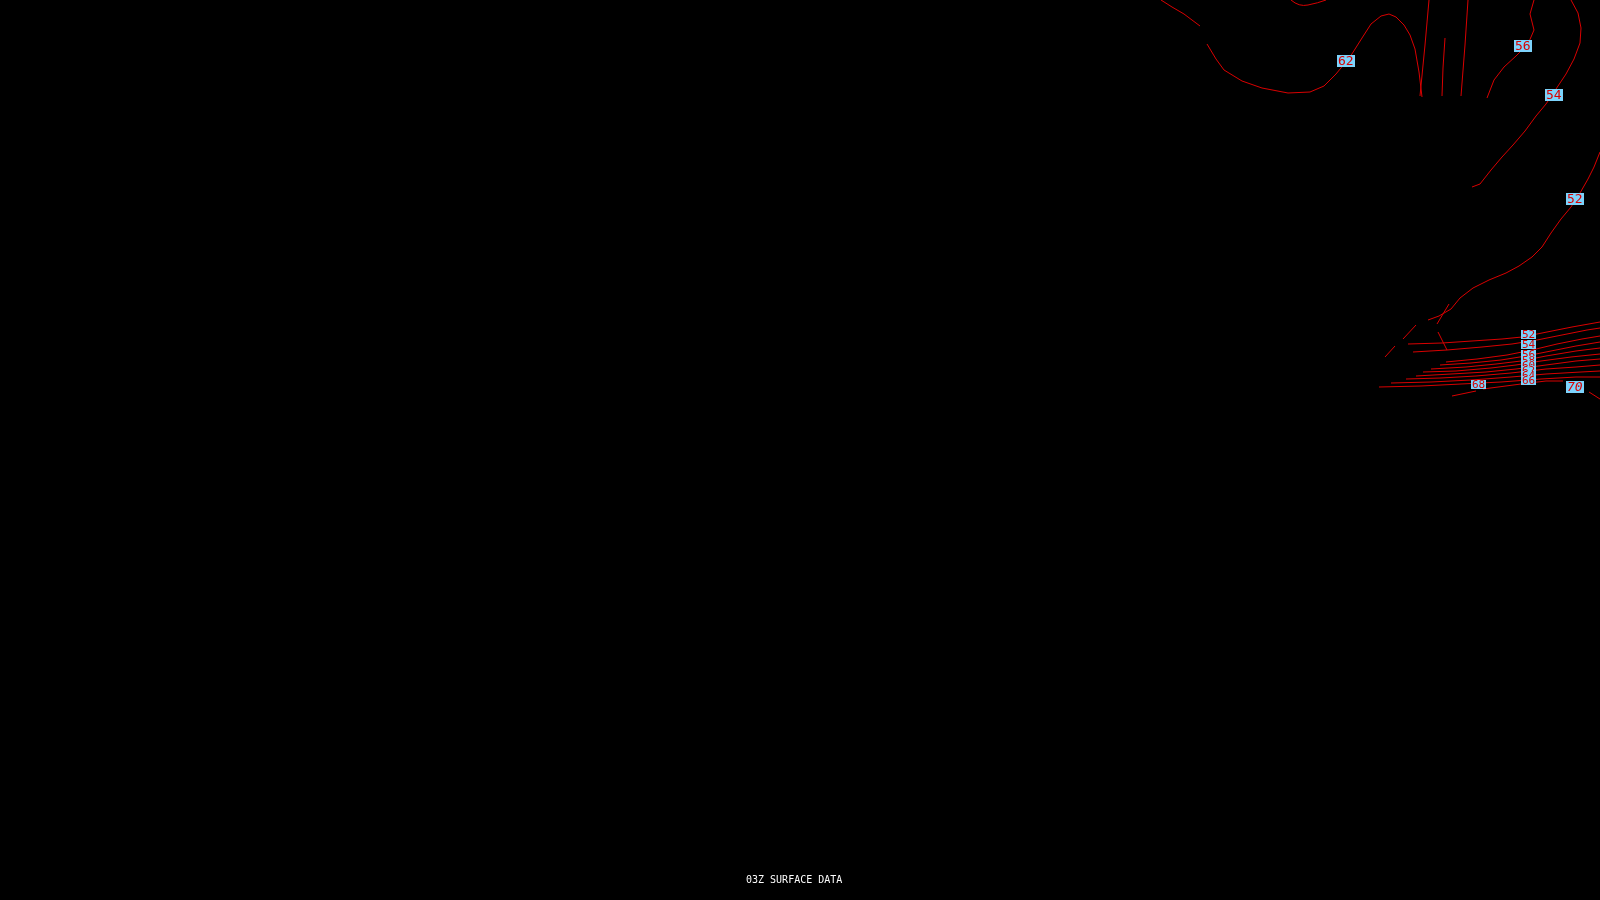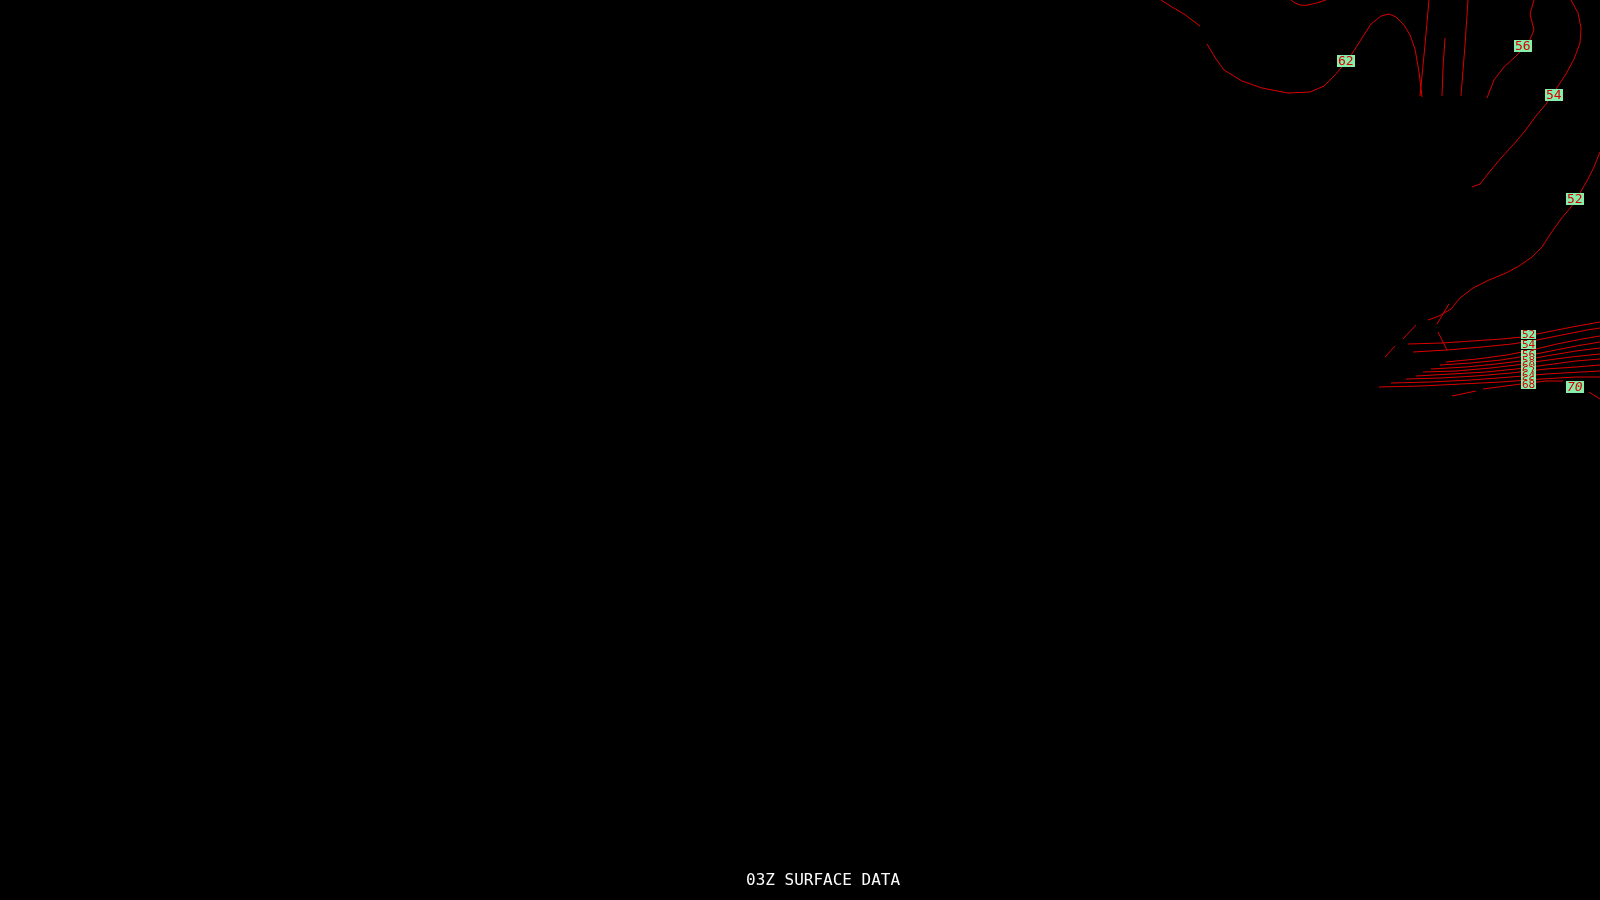--- a/index.html
+++ b/index.html
@@ -7,35 +7,35 @@
     position:relative;
     width:1600px;height:900px;
     background:#000;
     overflow:hidden;
     font-family:"DejaVu Sans Mono", monospace;
   }
   .screen svg{position:absolute;left:0;top:0;}
   .clabel{
     position:absolute;
     color:#d90000;
-    background:#86efac;
+    background:#7dd3fc;
     font-size:13px;
     line-height:12px;
     padding:0 1px;
     white-space:pre;
   }
   .clabel.stacked{
     font-size:11px;
     line-height:9px;
   }
   .legend{
     position:absolute;
     left:746px;top:873px;
     color:#fcfcfc;
-    font-size:16px;
+    font-size:10px;
     line-height:13px;
     letter-spacing:0px;
     white-space:pre;
   }
 </style>
 </head>
 <body>
 
 <div class="screen">
   <svg id="contour-svg" width="1600" height="900" viewBox="0 0 1600 900">
@@ -69,16 +69,16 @@
       <span class="clabel" style="left: 1566px; top: 193px;">52</span>
       <span class="clabel" style="left: 1566px; top: 381px; font-style: italic;">70</span>
       <span class="clabel stacked" style="left: 1521px; top: 330px;">52</span>
       <span class="clabel stacked" style="left: 1521px; top: 340px;">54</span>
       <span class="clabel stacked" style="left: 1521px; top: 350px;">56</span>
       <span class="clabel stacked" style="left: 1521px; top: 356px;">58</span>
       <span class="clabel stacked" style="left: 1521px; top: 361px;">60</span>
       <span class="clabel stacked" style="left: 1521px; top: 366px;">62</span>
       <span class="clabel stacked" style="left: 1521px; top: 371px;">64</span>
       <span class="clabel stacked" style="left: 1521px; top: 376px;">66</span>
-      <span class="clabel stacked" style="left: 1521px; top: 380px;">68</span>
+      <span class="clabel stacked" style="left: 1471px; top: 380px;">68</span>
     </div>
   <div class="legend">03Z SURFACE DATA</div>
 </div>
 
 </body></html>

